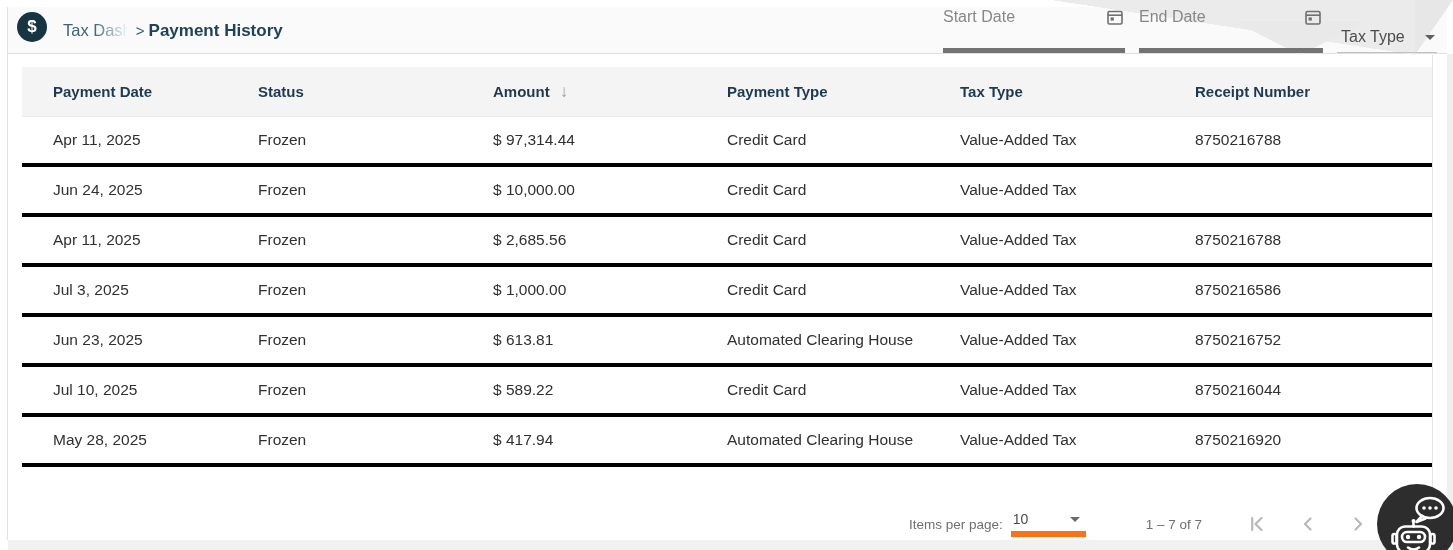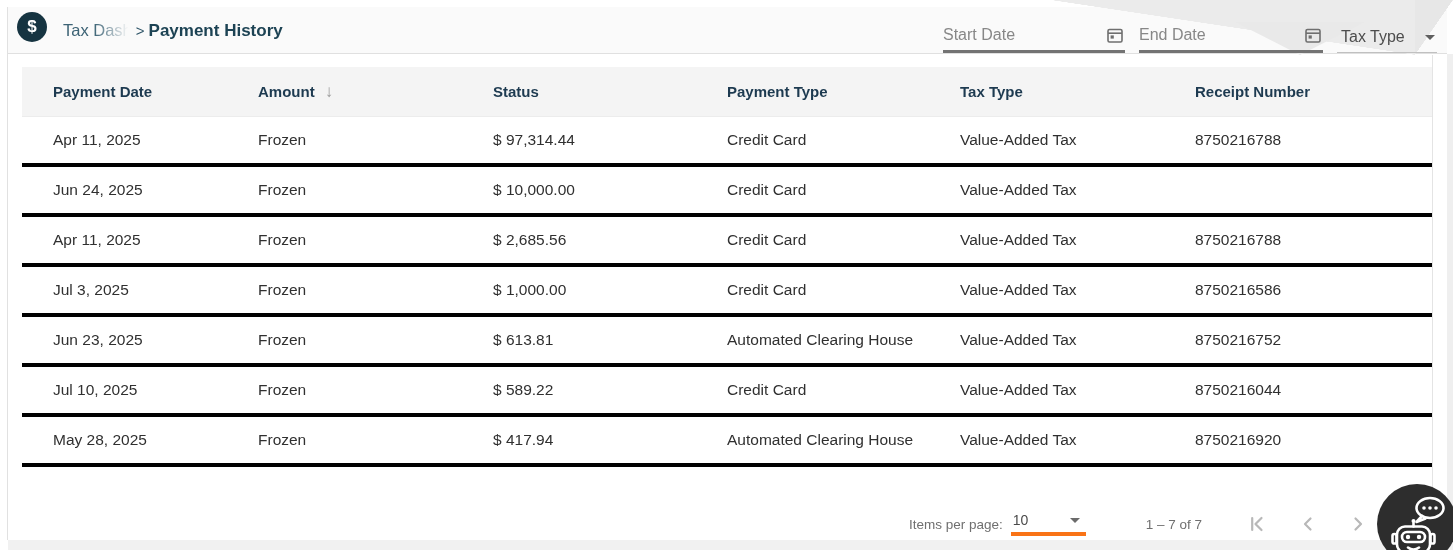--- a/index.html
+++ b/index.html
@@ -48,21 +48,21 @@
     cursor:pointer;
   }
   .bc-sep { font-size:15px; color:#2f5568; }
   .bc-current { font-size:17px; font-weight:bold; color:#1d4354; }
 
   .filters {
     position:absolute; right:10px; top:0; height:47px;
     display:flex; align-items:flex-end; gap:14px; padding-bottom:1px; z-index:4;
   }
   .field {
-    display:flex; align-items:center; border-bottom:3px solid #737373; padding-bottom:5px;
+    display:flex; align-items:center; border-bottom:5px solid #737373; padding-bottom:21px;
   }
   .field.start { width:182px; }
   .field.end   { width:184px; }
   .field input {
     flex:1; border:none; outline:none; background:transparent;
     font-family:"Liberation Sans", sans-serif; font-size:16px; color:#333; min-width:0;
   }
   .field input::placeholder { color:#878787; opacity:1; }
   .cal-btn { width:20px; height:20px; cursor:pointer; flex:0 0 auto; }
   .cal-btn svg { display:block; }
@@ -94,21 +94,21 @@
   .tbody .trow { border-bottom:4px solid #000000; font-size:15.5px; color:#303030; background:#fff; }
 
   
   .tfoot {
     position:absolute; left:22px; top:504px; width:1410px; height:40px;
     display:flex; align-items:center; font-size:13.5px; color:#6f6f6f;
   }
   .ipp-label { margin-left:auto; }
   .ipp-select {
     margin-left:8px; width:75px; display:flex; align-items:center; justify-content:space-between;
-    border-bottom:4px solid #f97316; padding:0 6px 4px 2px; cursor:pointer;
+    border-bottom:6px solid #f97316; padding:0 6px 4px 2px; cursor:pointer;
     font-size:14px; color:#4a4a4a;
   }
   .ipp-select .caret { border-top-color:#6b6b6b; }
   .range { margin-left:60px; }
   .pager { margin-left:44px; margin-right:62px; display:flex; align-items:center; gap:26px; }
   .pager button { background:none; border:none; padding:0; width:24px; height:24px; cursor:default; }
   .pager svg { display:block; }
 
   
   .chatbot {
@@ -168,25 +168,25 @@
 </header>
 
 <div class="card-right-line"></div>
 
 <main class="card">
   <div class="trow thead">
     <div class="tcell">
       <span>Payment Date</span>
     </div>
     <div class="tcell">
+      <span>Status</span>
+    </div>
+    <div class="tcell">
       <span>Amount</span>
       <span class="sort-arrow">↓</span>
-    </div>
-    <div class="tcell">
-      <span>Status</span>
     </div>
     <div class="tcell">
       <span>Payment Type</span>
     </div>
     <div class="tcell">
       <span>Tax Type</span>
     </div>
     <div class="tcell">
       <span>Receipt Number</span>
     </div>

